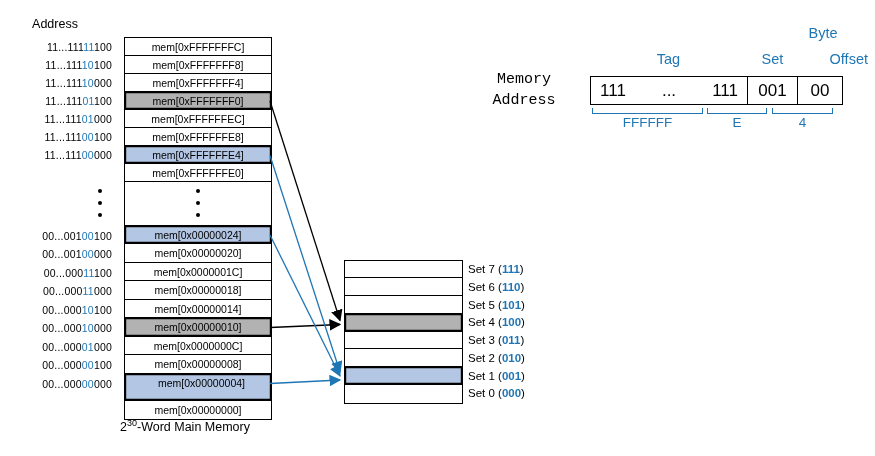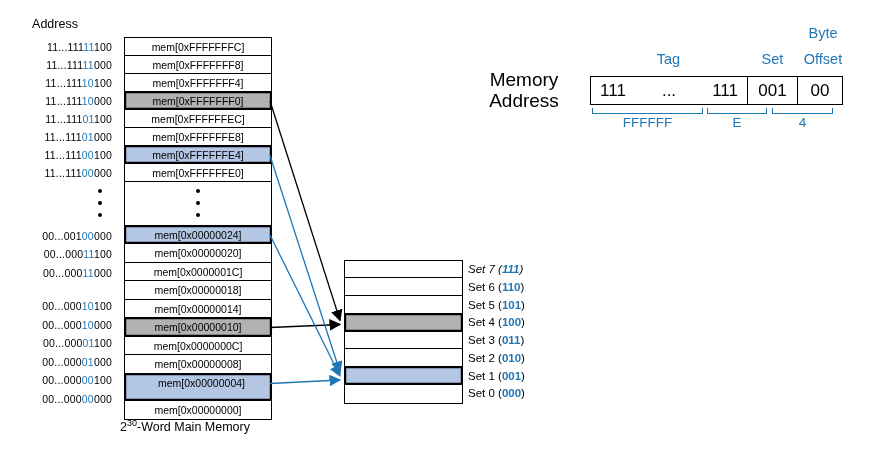--- a/index.html
+++ b/index.html
@@ -21,21 +21,21 @@
   .hl-blue{background:var(--rowblue) !important;box-shadow:inset 0 0 0 1.2px var(--ink);}
   .dots{display:flex;flex-direction:column;align-items:center;justify-content:space-between;height:28px;}
   .dots i{display:block;width:4px;height:4px;border-radius:50%;background:var(--ink);}
   .cachetable{border:1.5px solid var(--ink);background:#fff;}
   .crow{box-sizing:border-box;border-bottom:1px solid var(--ink);background:#fff;}
   .cachetable .crow:last-child{border-bottom:none;}
   .setlabels{font-size:11.5px;white-space:nowrap;}
   .setlabel .blue{font-weight:bold;}
   .caption{font-size:12.5px;text-align:center;white-space:nowrap;}
   .caption sup{font-size:9px;}
-  .memaddr{font-size:19px;line-height:21px;text-align:center;}
+  .memaddr{font-size:15px;line-height:21px;text-align:center;font-family:Liberation Mono, monospace;}
   .fldlab{color:var(--blue);font-size:14.5px;text-align:center;white-space:nowrap;}
   .fieldbox{box-sizing:border-box;width:253px;height:29px;border:1.5px solid var(--ink);
             display:flex;font-size:17px;}
   .fieldbox .cell{box-sizing:border-box;display:flex;align-items:center;justify-content:center;}
   .fieldbox .c1{flex:0 0 156px;justify-content:space-between;padding:0 9px;}
   .fieldbox .c2{flex:0 0 50px;border-left:1.5px solid var(--ink);}
   .fieldbox .c3{flex:1 1 auto;border-left:1.5px solid var(--ink);}
   .bracket{box-sizing:border-box;height:6px;border-left:1.5px solid var(--blue);
            border-right:1.5px solid var(--blue);border-bottom:1.5px solid var(--blue);}
   .brlabel{color:var(--blue);font-size:13.5px;text-align:center;white-space:nowrap;}
@@ -44,35 +44,34 @@
 </head>
 <body>
 
 <div class="stage">
 
   <div class="abs hdr" style="left:5px;top:17px;width:100px;">Address</div>
   <div class="abs hdr" style="left:110px;top:17px;width:100px;margin-top:38px;">Data</div>
 
   <div id="addr-top" class="abs addrcol" style="left:0;top:38px;width:112px;">
       <div class="addr" style="line-height: 18px; height: 18px; padding-left: 16px;"><span>11...111</span><span class="blue">11</span><span>100</span></div>
-      <div class="addr" style="line-height: 18px; height: 18px;"><span>11...111</span><span class="blue">11</span><span>000</span></div>
       <div class="addr" style="line-height: 18px; height: 18px;"><span>11...111</span><span class="blue">10</span><span>100</span></div>
       <div class="addr" style="line-height: 18px; height: 18px;"><span>11...111</span><span class="blue">10</span><span>000</span></div>
       <div class="addr" style="line-height: 18px; height: 18px;"><span>11...111</span><span class="blue">01</span><span>100</span></div>
       <div class="addr" style="line-height: 18px; height: 18px;"><span>11...111</span><span class="blue">01</span><span>000</span></div>
       <div class="addr" style="line-height: 18px; height: 18px;"><span>11...111</span><span class="blue">00</span><span>100</span></div>
       <div class="addr" style="line-height: 18px; height: 18px;"><span>11...111</span><span class="blue">00</span><span>000</span></div>
     </div>
   <div id="addr-bottom" class="abs addrcol" style="left:0;top:226.5px;width:112px;">
+      <div class="addr" style="line-height: 18.5px; height: 18.5px;"><span>00...001</span><span class="blue">00</span><span>100</span></div>
       <div class="addr" style="line-height: 18.5px; height: 18.5px;"><span>00...001</span><span class="blue">00</span><span>000</span></div>
       <div class="addr" style="line-height: 18.5px; height: 18.5px;"><span>00...000</span><span class="blue">11</span><span>100</span></div>
       <div class="addr" style="line-height: 18.5px; height: 18.5px;"><span>00...000</span><span class="blue">11</span><span>000</span></div>
-      <div class="addr" style="line-height: 18.5px; height: 18.5px; margin-top: 15px;"><span>00...000</span><span class="blue">10</span><span>100</span></div>
+      <div class="addr" style="line-height: 18.5px; height: 18.5px;"><span>00...000</span><span class="blue">10</span><span>100</span></div>
       <div class="addr" style="line-height: 18.5px; height: 18.5px;"><span>00...000</span><span class="blue">10</span><span>000</span></div>
-      <div class="addr" style="line-height: 18.5px; height: 18.5px;"><span>00...000</span><span class="blue">01</span><span>100</span></div>
       <div class="addr" style="line-height: 18.5px; height: 18.5px;"><span>00...000</span><span class="blue">01</span><span>000</span></div>
       <div class="addr" style="line-height: 18.5px; height: 18.5px; margin-left: 30px;"><span>00...000</span><span class="blue">00</span><span>100</span></div>
       <div class="addr" style="line-height: 18.5px; height: 18.5px;"><span>00...000</span><span class="blue">00</span><span>000</span></div>
     </div>
 
   <div class="abs" style="left:92px;top:189px;width:16px;display:flex;justify-content:center;">
     <span class="dots">
         <i></i>
         <i></i>
         <i></i>
@@ -120,21 +119,21 @@
       <div class="crow" style="height: 17.75px;"></div>
       <div class="crow" style="height: 17.75px;"></div>
       <div class="crow hl-gray" style="height: 17.75px;"></div>
       <div class="crow" style="height: 17.75px;"></div>
       <div class="crow" style="height: 17.75px;"></div>
       <div class="crow hl-blue" style="height: 17.75px;"></div>
       <div class="crow" style="height: 17.75px;"></div>
     </div>
 
   <div id="set-labels" class="abs setlabels" style="left:468px;top:261px;">
-      <div class="setlabel" style="line-height: 17.75px; height: 17.75px; font-style: italic;"><span>Set 7 (</span><span class="blue">111</span><span>)</span></div>
+      <div class="setlabel" style="line-height: 17.75px; height: 17.75px;"><span>Set 7 (</span><span class="blue">111</span><span>)</span></div>
       <div class="setlabel" style="line-height: 17.75px; height: 17.75px;"><span>Set 6 (</span><span class="blue">110</span><span>)</span></div>
       <div class="setlabel" style="line-height: 17.75px; height: 17.75px;"><span>Set 5 (</span><span class="blue">101</span><span>)</span></div>
       <div class="setlabel" style="line-height: 17.75px; height: 17.75px;"><span>Set 4 (</span><span class="blue">100</span><span>)</span></div>
       <div class="setlabel" style="line-height: 17.75px; height: 17.75px;"><span>Set 3 (</span><span class="blue">011</span><span>)</span></div>
       <div class="setlabel" style="line-height: 17.75px; height: 17.75px;"><span>Set 2 (</span><span class="blue">010</span><span>)</span></div>
       <div class="setlabel" style="line-height: 17.75px; height: 17.75px;"><span>Set 1 (</span><span class="blue">001</span><span>)</span></div>
       <div class="setlabel" style="line-height: 17.75px; height: 17.75px;"><span>Set 0 (</span><span class="blue">000</span><span>)</span></div>
     </div>
 
 
@@ -155,21 +154,21 @@
   </svg>
 
   <div class="abs memaddr" style="left:474px;top:69px;width:100px;">
     <div>Memory</div>
     <div>Address</div>
   </div>
 
   <div class="abs fldlab" style="left:778px;top:25px;width:90px;">Byte</div>
   <div class="abs fldlab" style="left:590px;top:51px;width:157px;">Tag</div>
   <div class="abs fldlab" style="left:747px;top:51px;width:51px;">Set</div>
-  <div class="abs fldlab" style="left:778px;top:51px;width:90px;">Offset</div>
+  <div class="abs fldlab" style="left:778px;top:51px;width:90px;text-align:right;">Offset</div>
 
   <div class="abs fieldbox" style="left:590px;top:76px;">
     <div class="cell c1">
       <span>111</span>
       <span>...</span>
       <span>111</span>
     </div>
     <div class="cell c2">001</div>
     <div class="cell c3">00</div>
   </div>

